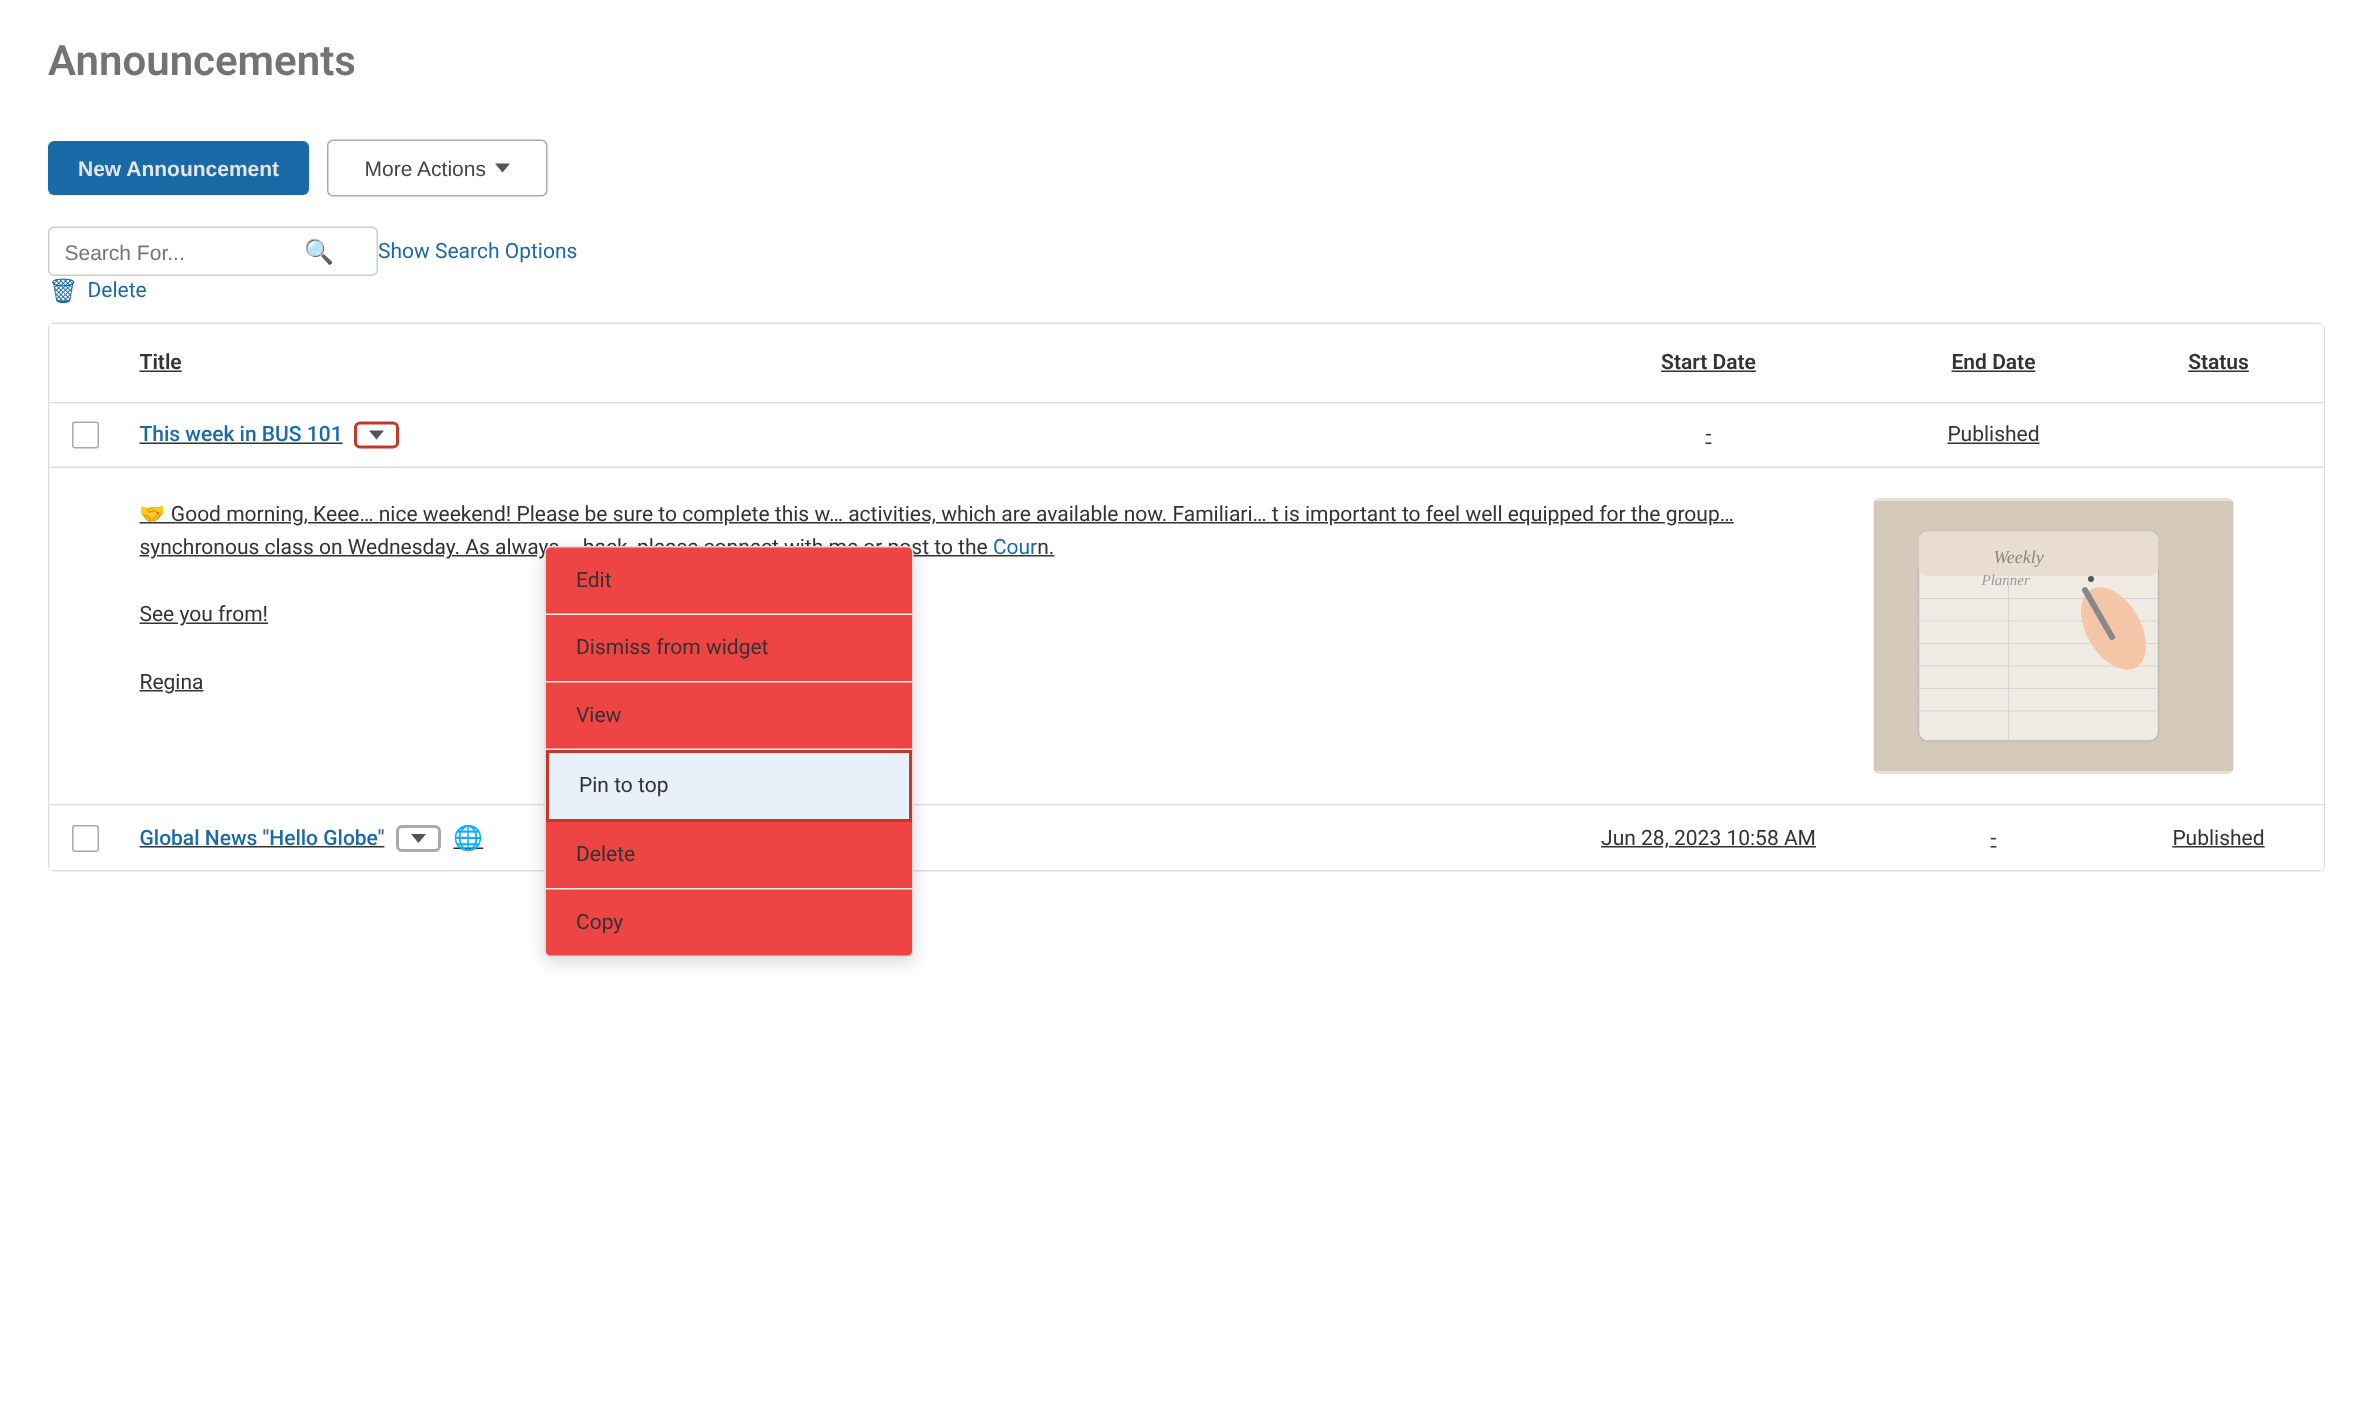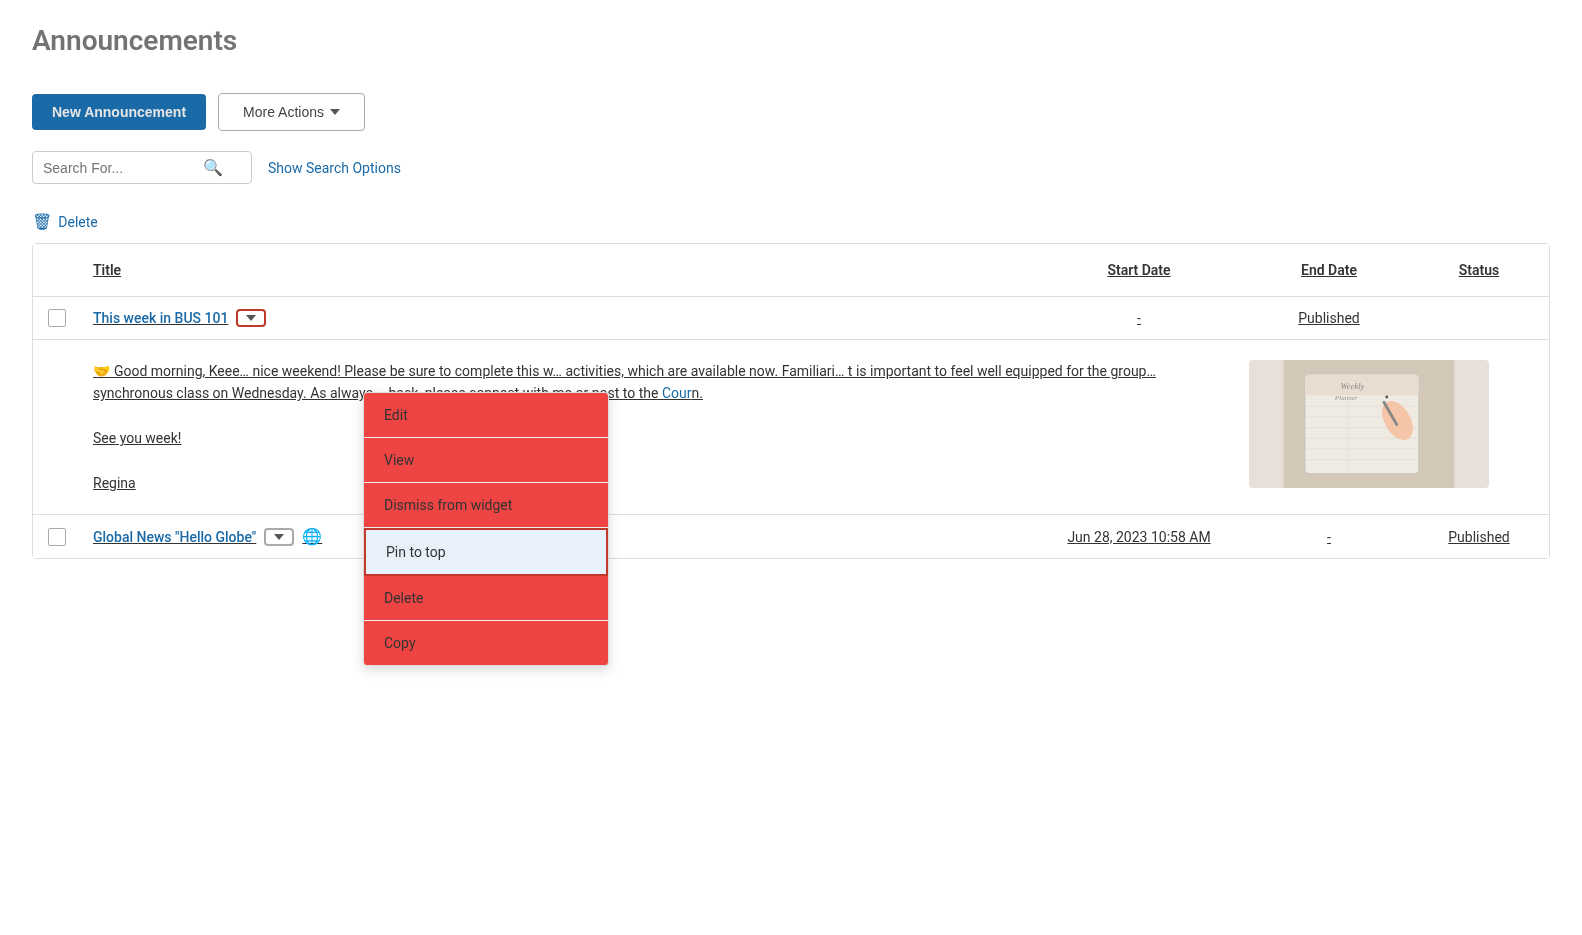--- a/index.html
+++ b/index.html
@@ -48,22 +48,20 @@
       font-size: 14px;
       font-weight: 500;
       cursor: pointer;
       display: flex;
       align-items: center;
       gap: 6px;
     }
     .search-row {
       display: flex;
       align-items: center;
-      gap: 16px;
-      margin-bottom: 28px;
     }
     .search-box {
       display: flex;
       align-items: center;
       border: 1px solid #ccc;
       border-radius: 4px;
       padding: 6px 10px;
       width: 220px;
       background: #fff;
     }
@@ -176,21 +174,21 @@
       padding: 20px 60px 20px 60px;
     }
     .preview-text {
       flex: 1;
       font-size: 14px;
       color: #333;
       line-height: 1.6;
     }
     .preview-image {
       width: 240px;
-      height: 128px;
+      height: 184px;
       background: #e8e0d8;
       border-radius: 4px;
       display: flex;
       align-items: center;
       justify-content: center;
       overflow: hidden;
       flex-shrink: 0;
     }
     .preview-image svg {
       width: 100%;
@@ -293,21 +291,21 @@
       </div>
       <div class="table-cell center">-</div>
       <div class="table-cell center">Published</div>
     </div>
 
     <div class="preview-row">
       <div class="preview-content">
         <div class="preview-text">
           <p>🤝 Good morning, Keee… nice weekend! Please be sure to complete this w… activities, which are available now. Familiari… t is important to feel well equipped for the group… synchronous class on Wednesday. As always,… back, please connect with me or post to the <span class="blue-link">Cour</span>n.</p>
           <br>
-          <p>See you week!</p>
+          <p>See you from!</p>
           <br>
           <p>Regina</p>
         </div>
         <div class="preview-image">
 
           <svg viewBox="0 0 240 180" xmlns="http://www.w3.org/2000/svg">
             <rect width="240" height="180" fill="#d4c9b8"></rect>
             <rect x="30" y="20" width="160" height="140" rx="6" fill="#f0ebe2" stroke="#bbb" stroke-width="1"></rect>
             <rect x="30" y="20" width="160" height="30" rx="6" fill="#e8ddd0"></rect>
             <text x="80" y="41" font-size="12" font-family="serif" fill="#888" font-style="italic">Weekly</text>
@@ -326,24 +324,24 @@
             <circle cx="145" cy="52" r="2" fill="#555"></circle>
           </svg>
         </div>
       </div>
 
       <div class="dropdown-menu">
         <div class="dropdown-item">
           <span>Edit</span>
         </div>
         <div class="dropdown-item">
+          <span>Dismiss from widget</span>
+        </div>
+        <div class="dropdown-item">
           <span>View</span>
-        </div>
-        <div class="dropdown-item">
-          <span>Dismiss from widget</span>
         </div>
         <div class="dropdown-item highlighted">
           <span>Pin to top</span>
         </div>
         <div class="dropdown-item">
           <span>Delete</span>
         </div>
         <div class="dropdown-item">
           <span>Copy</span>
         </div>

